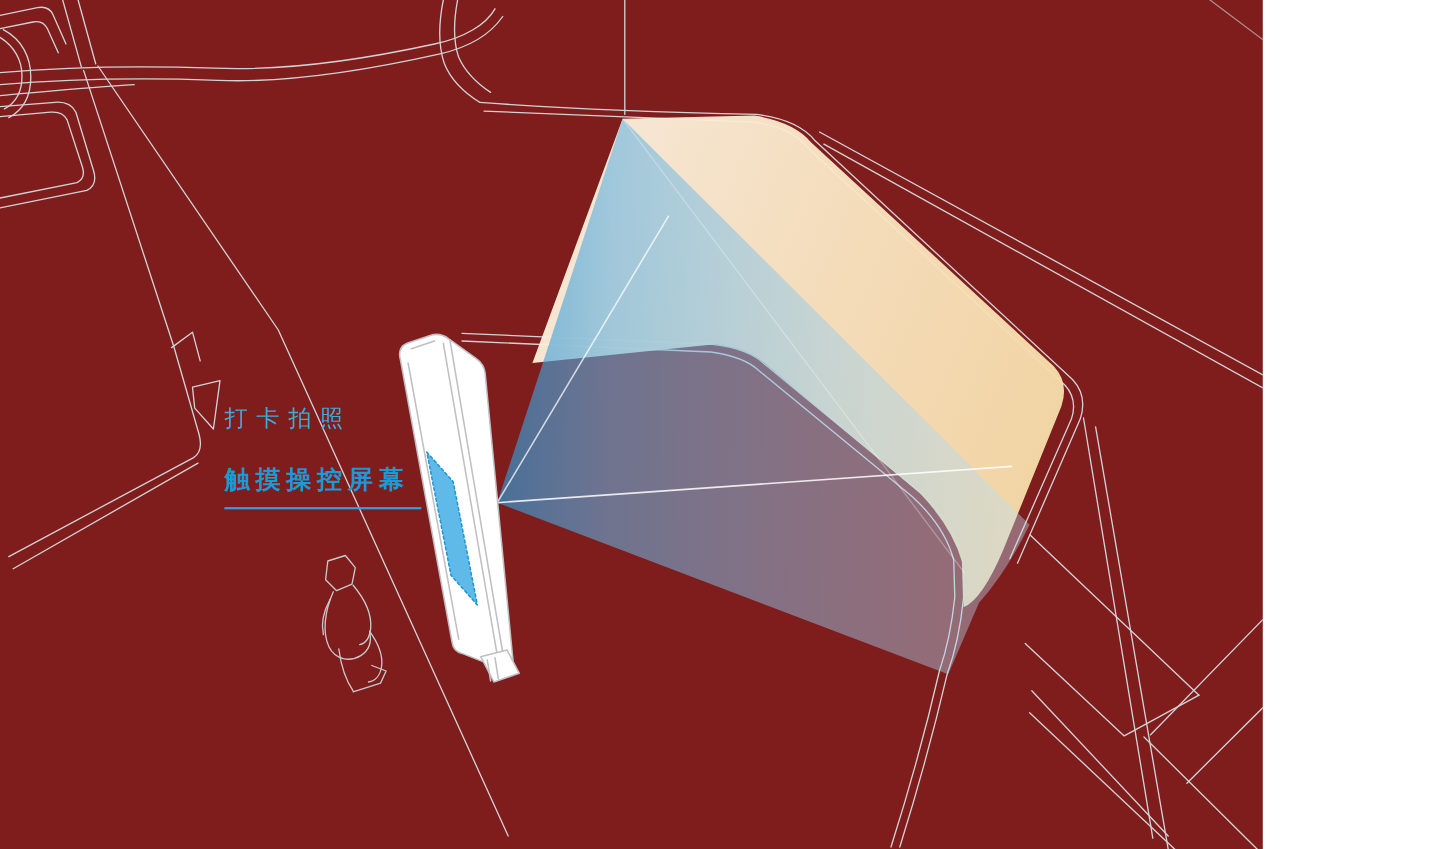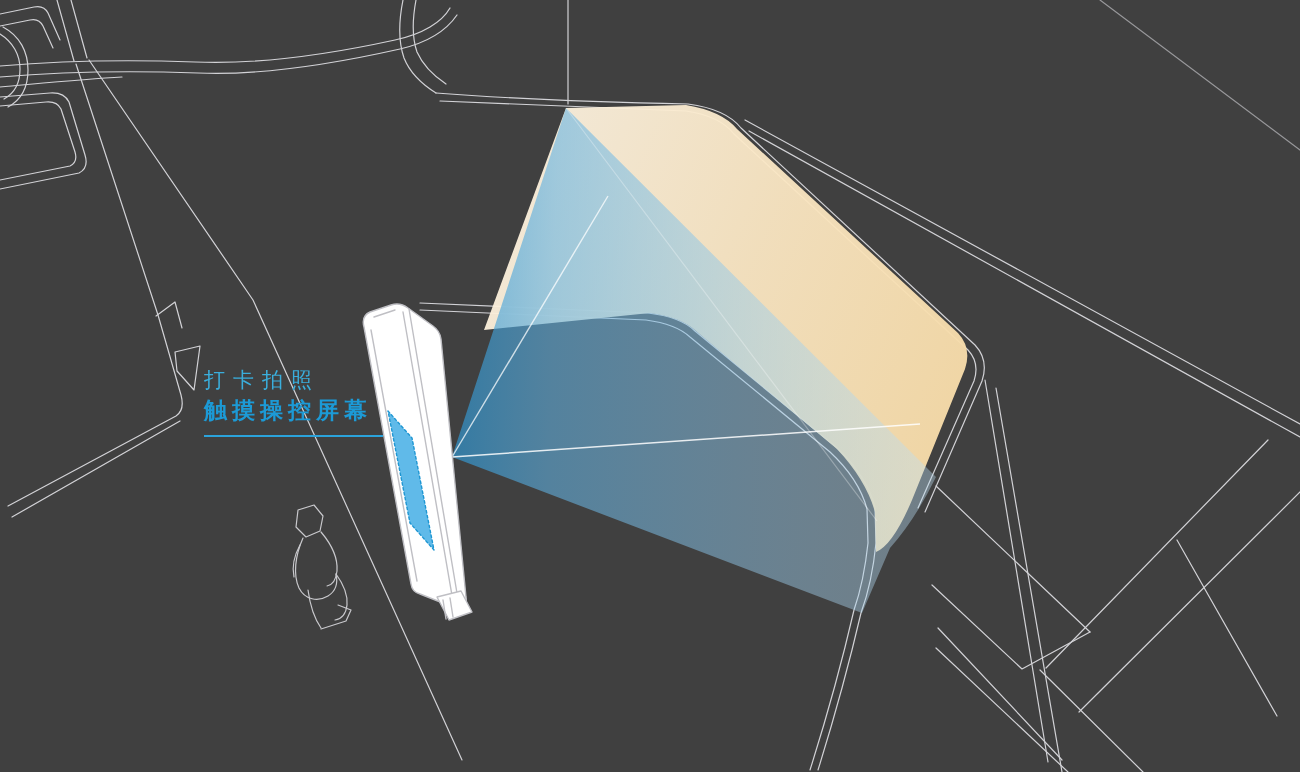--- a/index.html
+++ b/index.html
@@ -1,39 +1,39 @@
 <!DOCTYPE html>
 <html><head>
 <meta charset="utf-8">
 <style>
   html, body { margin: 0; padding: 0; background: #ffffff; }
   .stage {
     position: relative;
-    width: 1300px;
+    width: 1148px;
     height: 772px;
-    background: #404040;
+    background: #7f1d1d;
     overflow: hidden;
     font-family: "Liberation Sans", sans-serif;
   }
   .stage svg { position: absolute; left: 0; top: 0; }
   .annotation {
     position: absolute;
     left: 204px;
     top: 366px;
     width: 190px;
   }
   .annotation .line1 {
     font-size: 21px;
     font-weight: 400;
     color: #3AAEDC;
     letter-spacing: 8px;
     white-space: nowrap;
   }
   .annotation .line2 {
-    margin-top: 1px;
+    margin-top: 27px;
     font-size: 23px;
     font-weight: 700;
     color: #1C9AD6;
     letter-spacing: 5px;
     white-space: nowrap;
   }
   .annotation .underline {
     margin-top: 9px;
     width: 179px;
     height: 2px;

